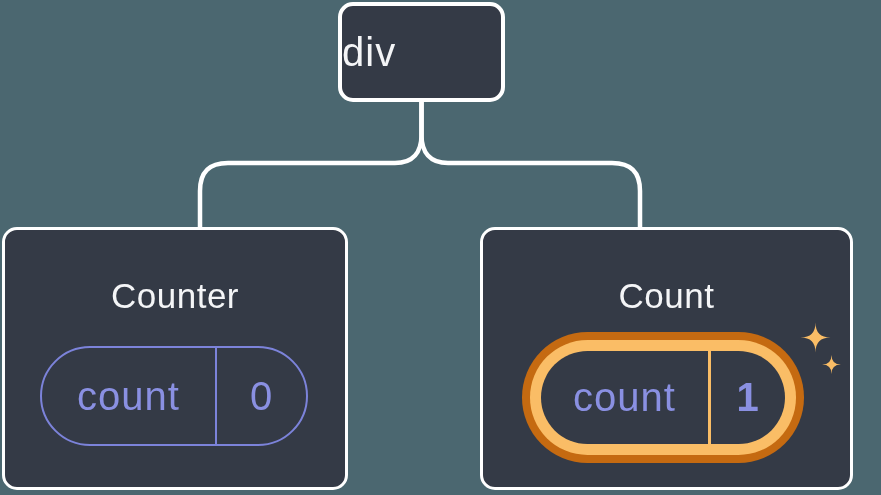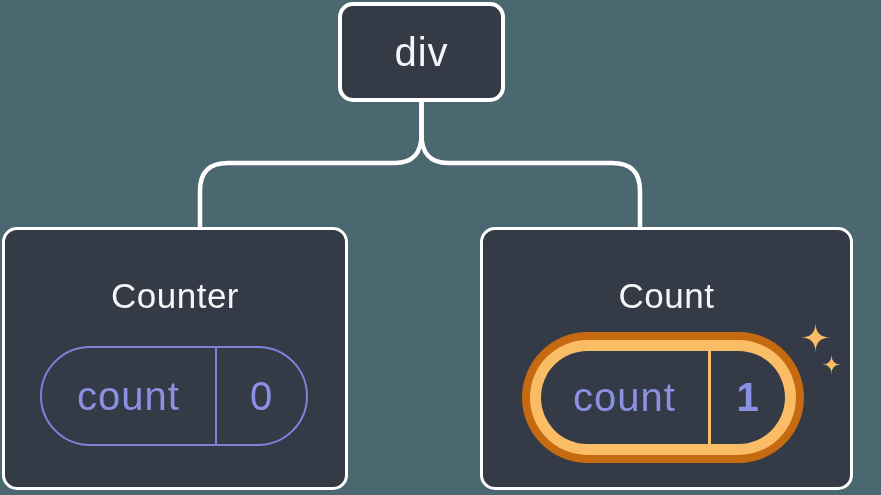--- a/index.html
+++ b/index.html
@@ -25,21 +25,21 @@
   .node {
     position: absolute;
     background: #343A46;
     border: 4px solid #FFFFFF;
     border-radius: 15px;
     box-sizing: border-box;
   }
 
   .root {
     left: 338px; top: 2px; width: 167px; height: 100px;
-    display: flex; align-items: center; justify-content: center;
+    display: flex; align-items: center; 
   }
   .root-label {
     color: #F4F5F7;
     font-size: 40px;
     letter-spacing: 1px;
   }
 
   .child { border-width: 3.5px; }
   .child-left  { left: 2px;   top: 227px; width: 346px; height: 263px; padding-left: 44px; }
   .child-right { left: 480px; top: 227px; width: 373px; height: 263px; }

